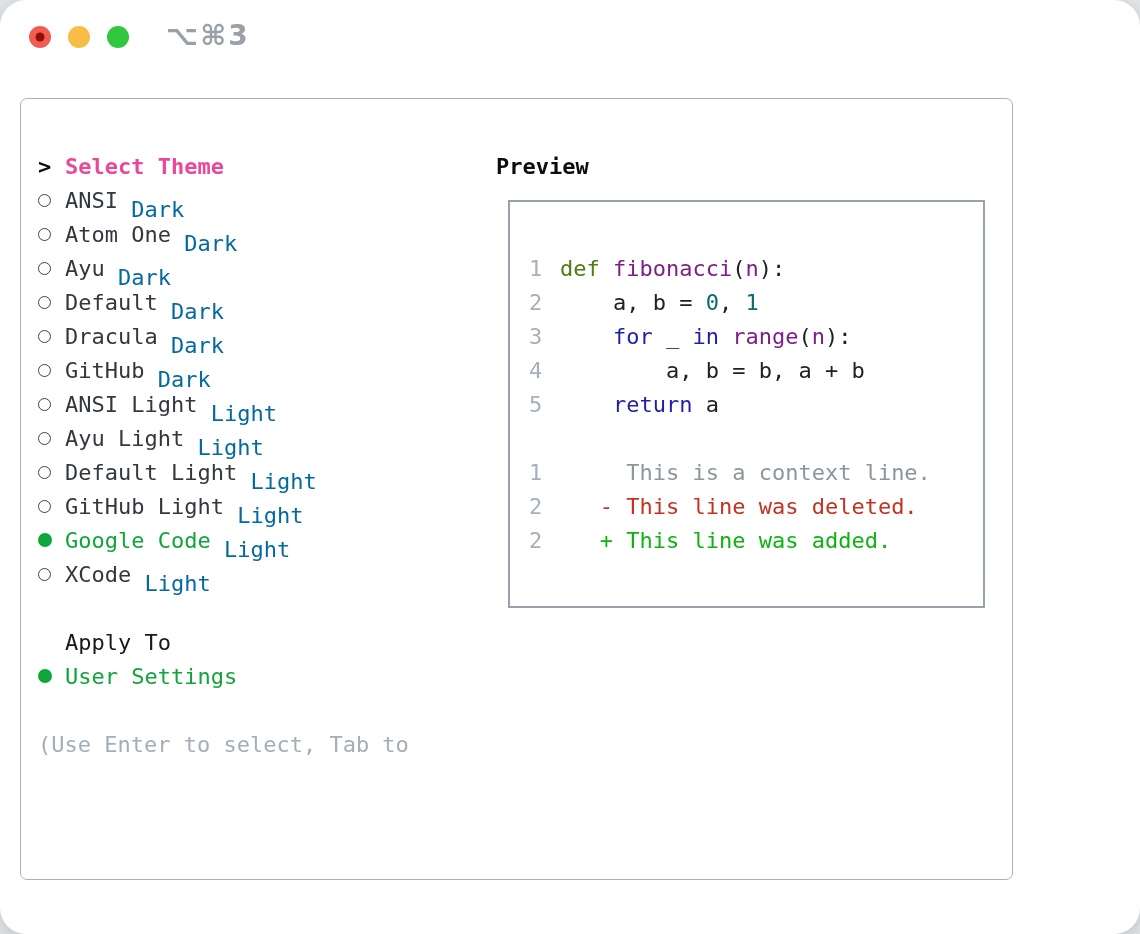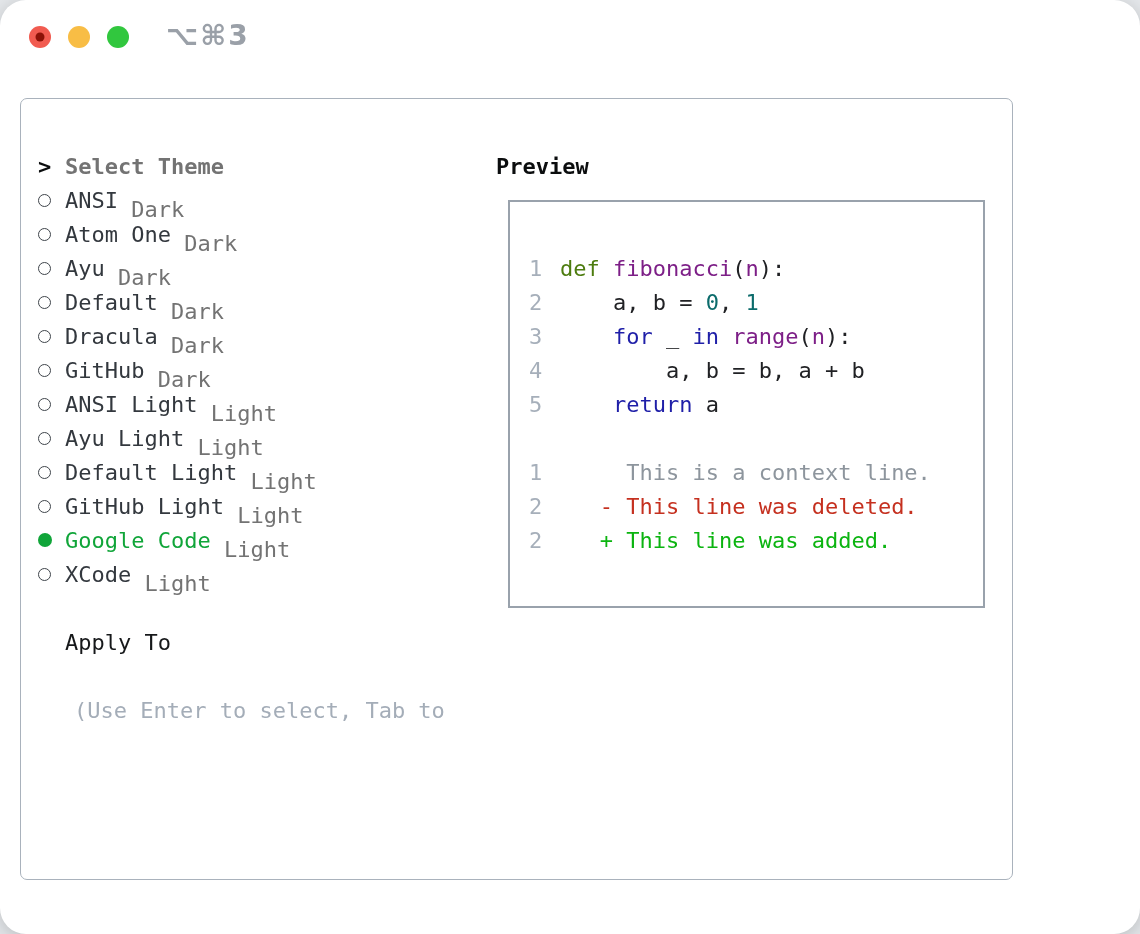--- a/index.html
+++ b/index.html
@@ -28,25 +28,25 @@
     position:absolute;left:20px;top:98px;width:993px;height:782px;
     border:1.5px solid #a9b2bc;border-radius:7px;background:#fff;
   }
   
   .left-panel{position:absolute;left:38px;top:149px;width:430px;font-size:22px;}
   .row{height:34px;display:flex;align-items:center;white-space:pre;}
   .bullet-col{width:27px;display:flex;align-items:center;flex:0 0 27px;}
   .ring{width:13px;height:13px;border-radius:50%;border:1.5px solid #3f454b;}
   .dot{width:14px;height:14px;border-radius:50%;}
   .cursor-glyph{font-weight:bold;color:#0b0d0e;}
-  .hdr{font-weight:bold;color:#737373;}
+  .hdr{font-weight:bold;color:#ec4899;}
   .name{color:#33383e;}
-  .variant{color:#737373;margin-top:18px;}
+  .variant{color:#0369a1;margin-top:18px;}
   .subhdr{color:#16181a;}
-  .help-line{height:34px;display:flex;align-items:center;color:#a4adb8;white-space:pre;margin-left:36px;}
+  .help-line{height:34px;display:flex;align-items:center;color:#a4adb8;white-space:pre;}
   
   .preview-label{position:absolute;left:496px;top:149px;height:34px;display:flex;align-items:center;font-size:22px;font-weight:bold;color:#0b0d0e;}
   .preview-box{
     position:absolute;left:508px;top:200px;width:477px;height:408px;
     border:2px solid #99a2ac;background:#ffffff;
   }
   .code-content{position:absolute;left:19px;top:15px;font-size:22px;}
   .code-line{height:34px;display:flex;align-items:center;white-space:pre;}
   .ln{display:inline-block;width:31px;flex:0 0 31px;}
 </style>
@@ -86,20 +86,21 @@
         <div class="row"><span class="bullet-col"><span class="ring"></span></span><span class="name">GitHub Light</span><span class="variant"> Light</span></div>
         <div class="row"><span class="bullet-col"><span class="dot" style="background: rgb(16, 165, 57);"></span></span><span class="name" style="color: rgb(16, 165, 57);">Google Code</span><span class="variant"> Light</span></div>
         <div class="row"><span class="bullet-col"><span class="ring"></span></span><span class="name">XCode</span><span class="variant"> Light</span></div>
       </div>
     <div class="row"></div>
     <div class="row">
       <span class="bullet-col"></span>
       <span class="subhdr">Apply To</span>
     </div>
     <div id="apply-list">
+        <div class="row"><span class="bullet-col"><span class="dot" style="background: rgb(16, 165, 57);"></span></span><span class="name" style="color: rgb(16, 165, 57);">User Settings</span></div>
       </div>
     <div class="row"></div>
     <div id="help-text">
         <div class="help-line">(Use Enter to select, Tab to</div>
       </div>
   </div>
 
   <div class="preview-label">Preview</div>
 
   <div class="preview-box">

